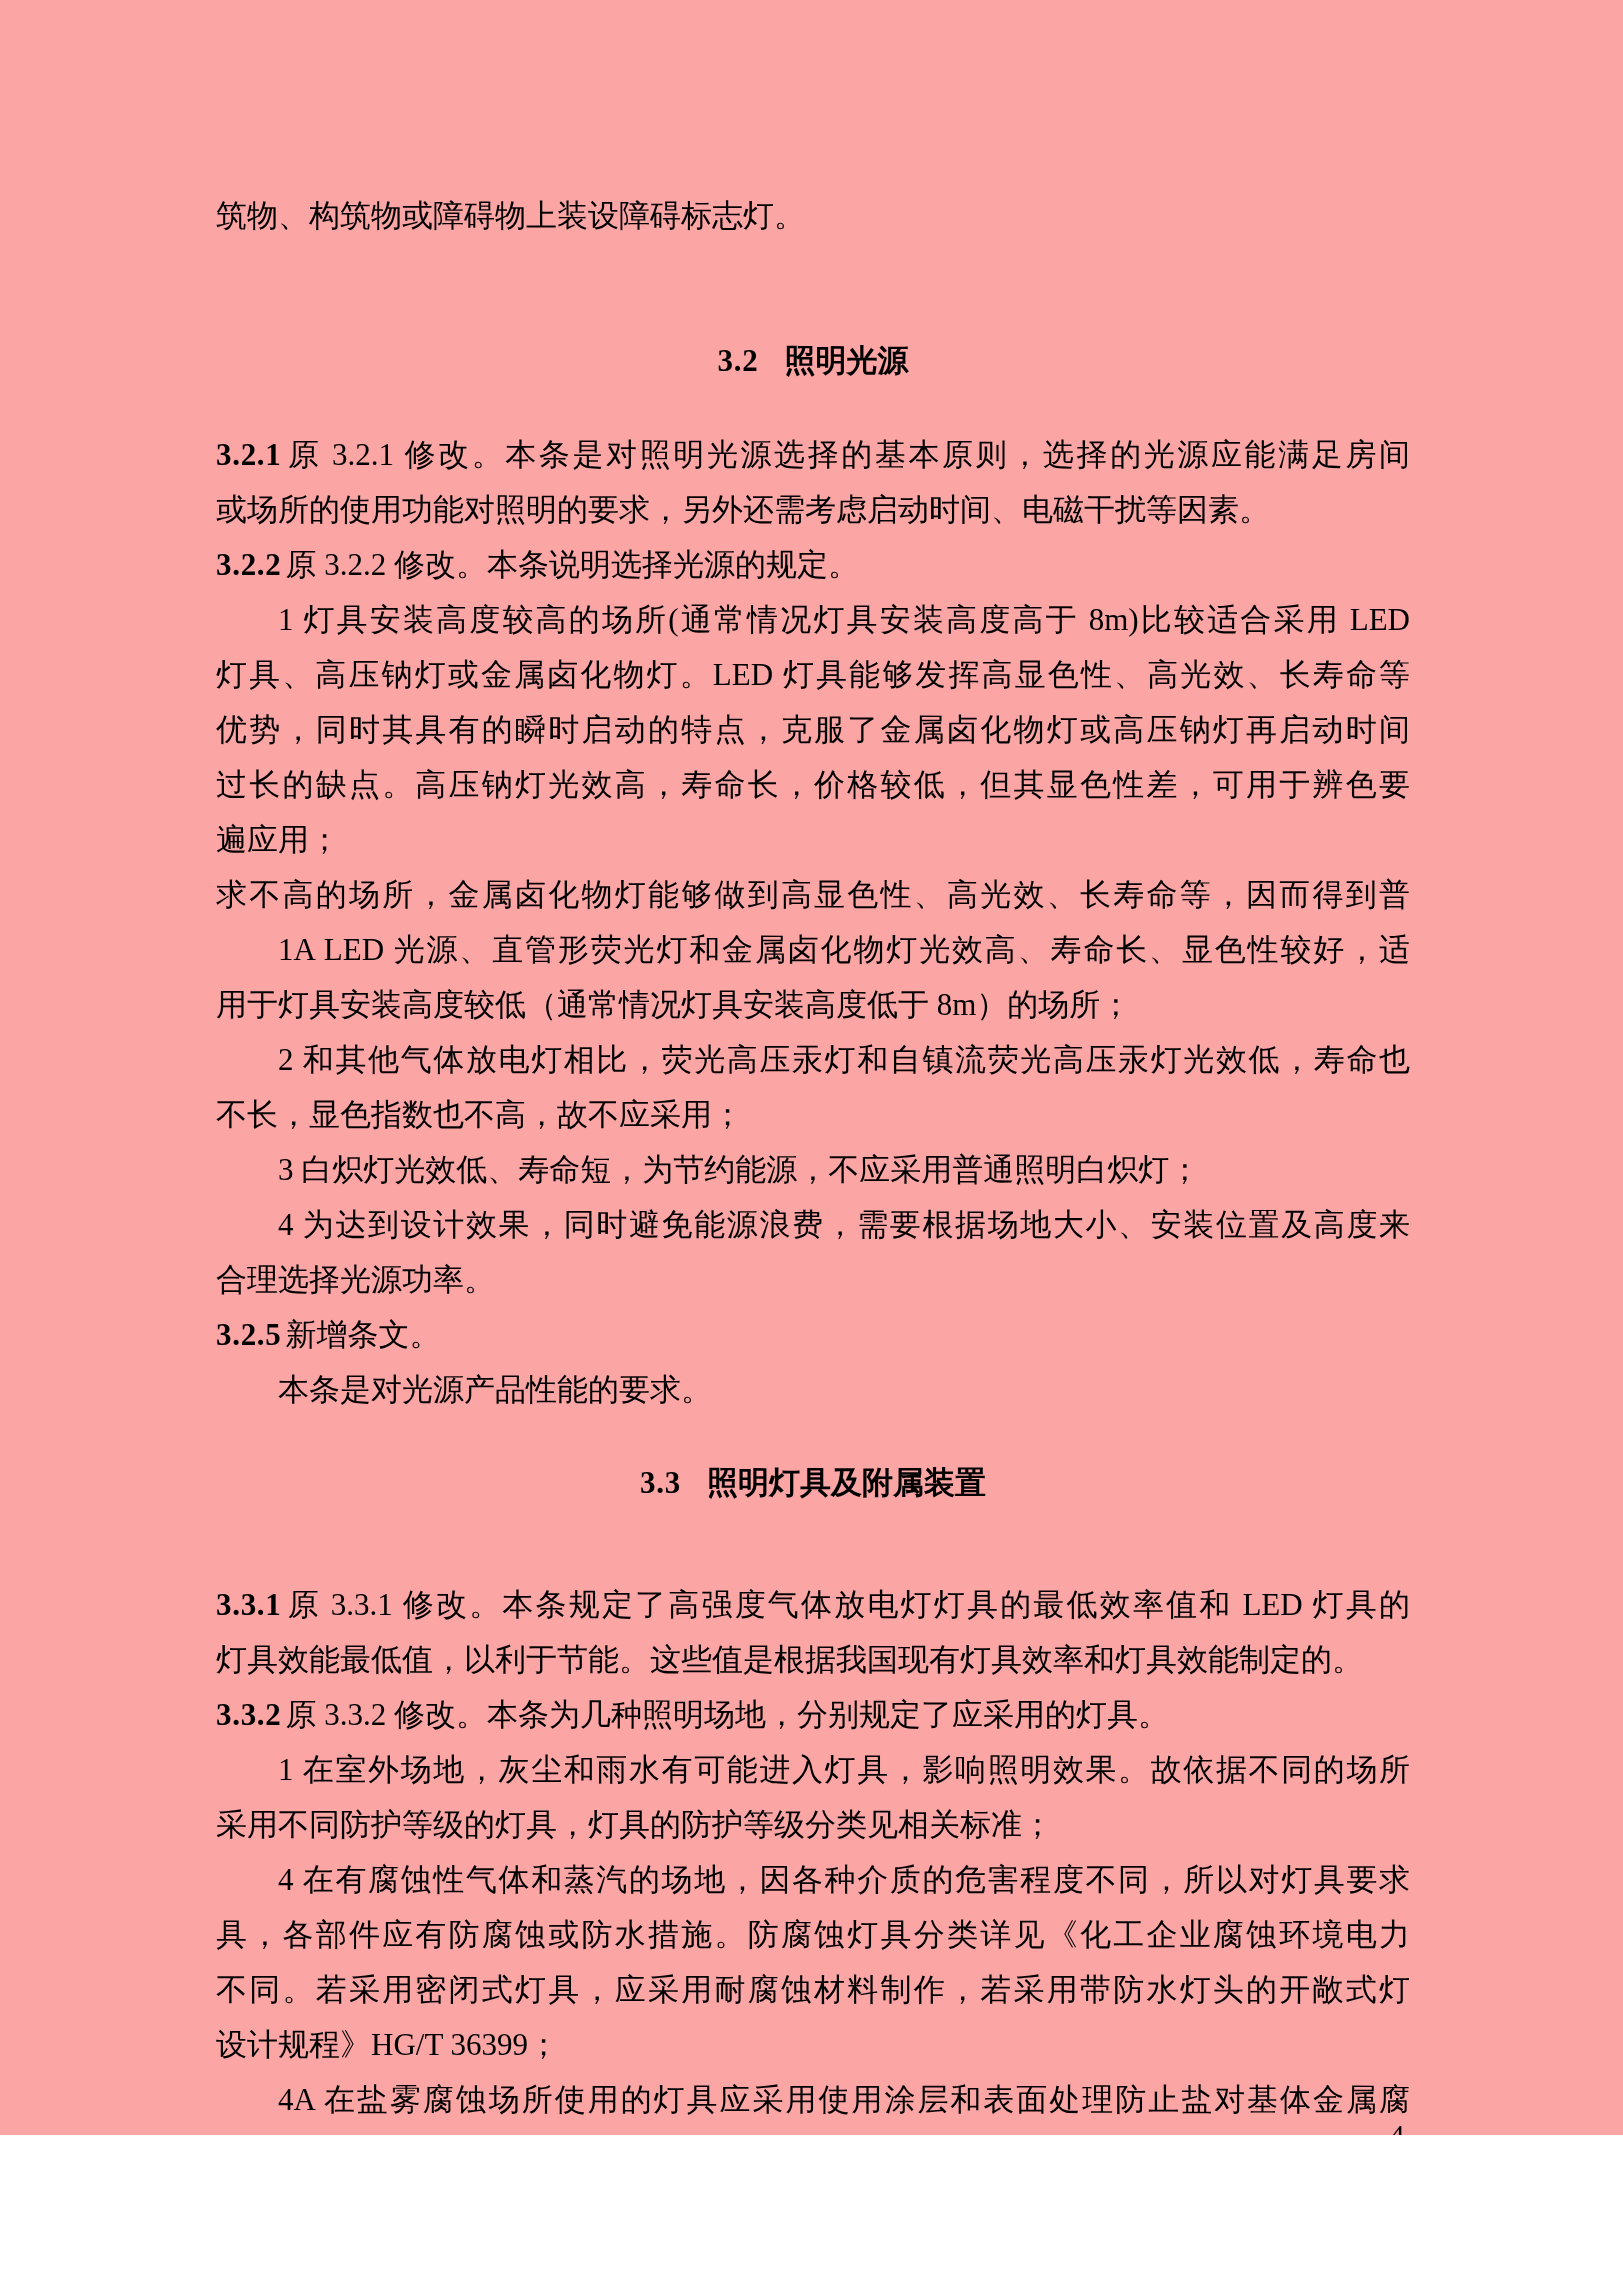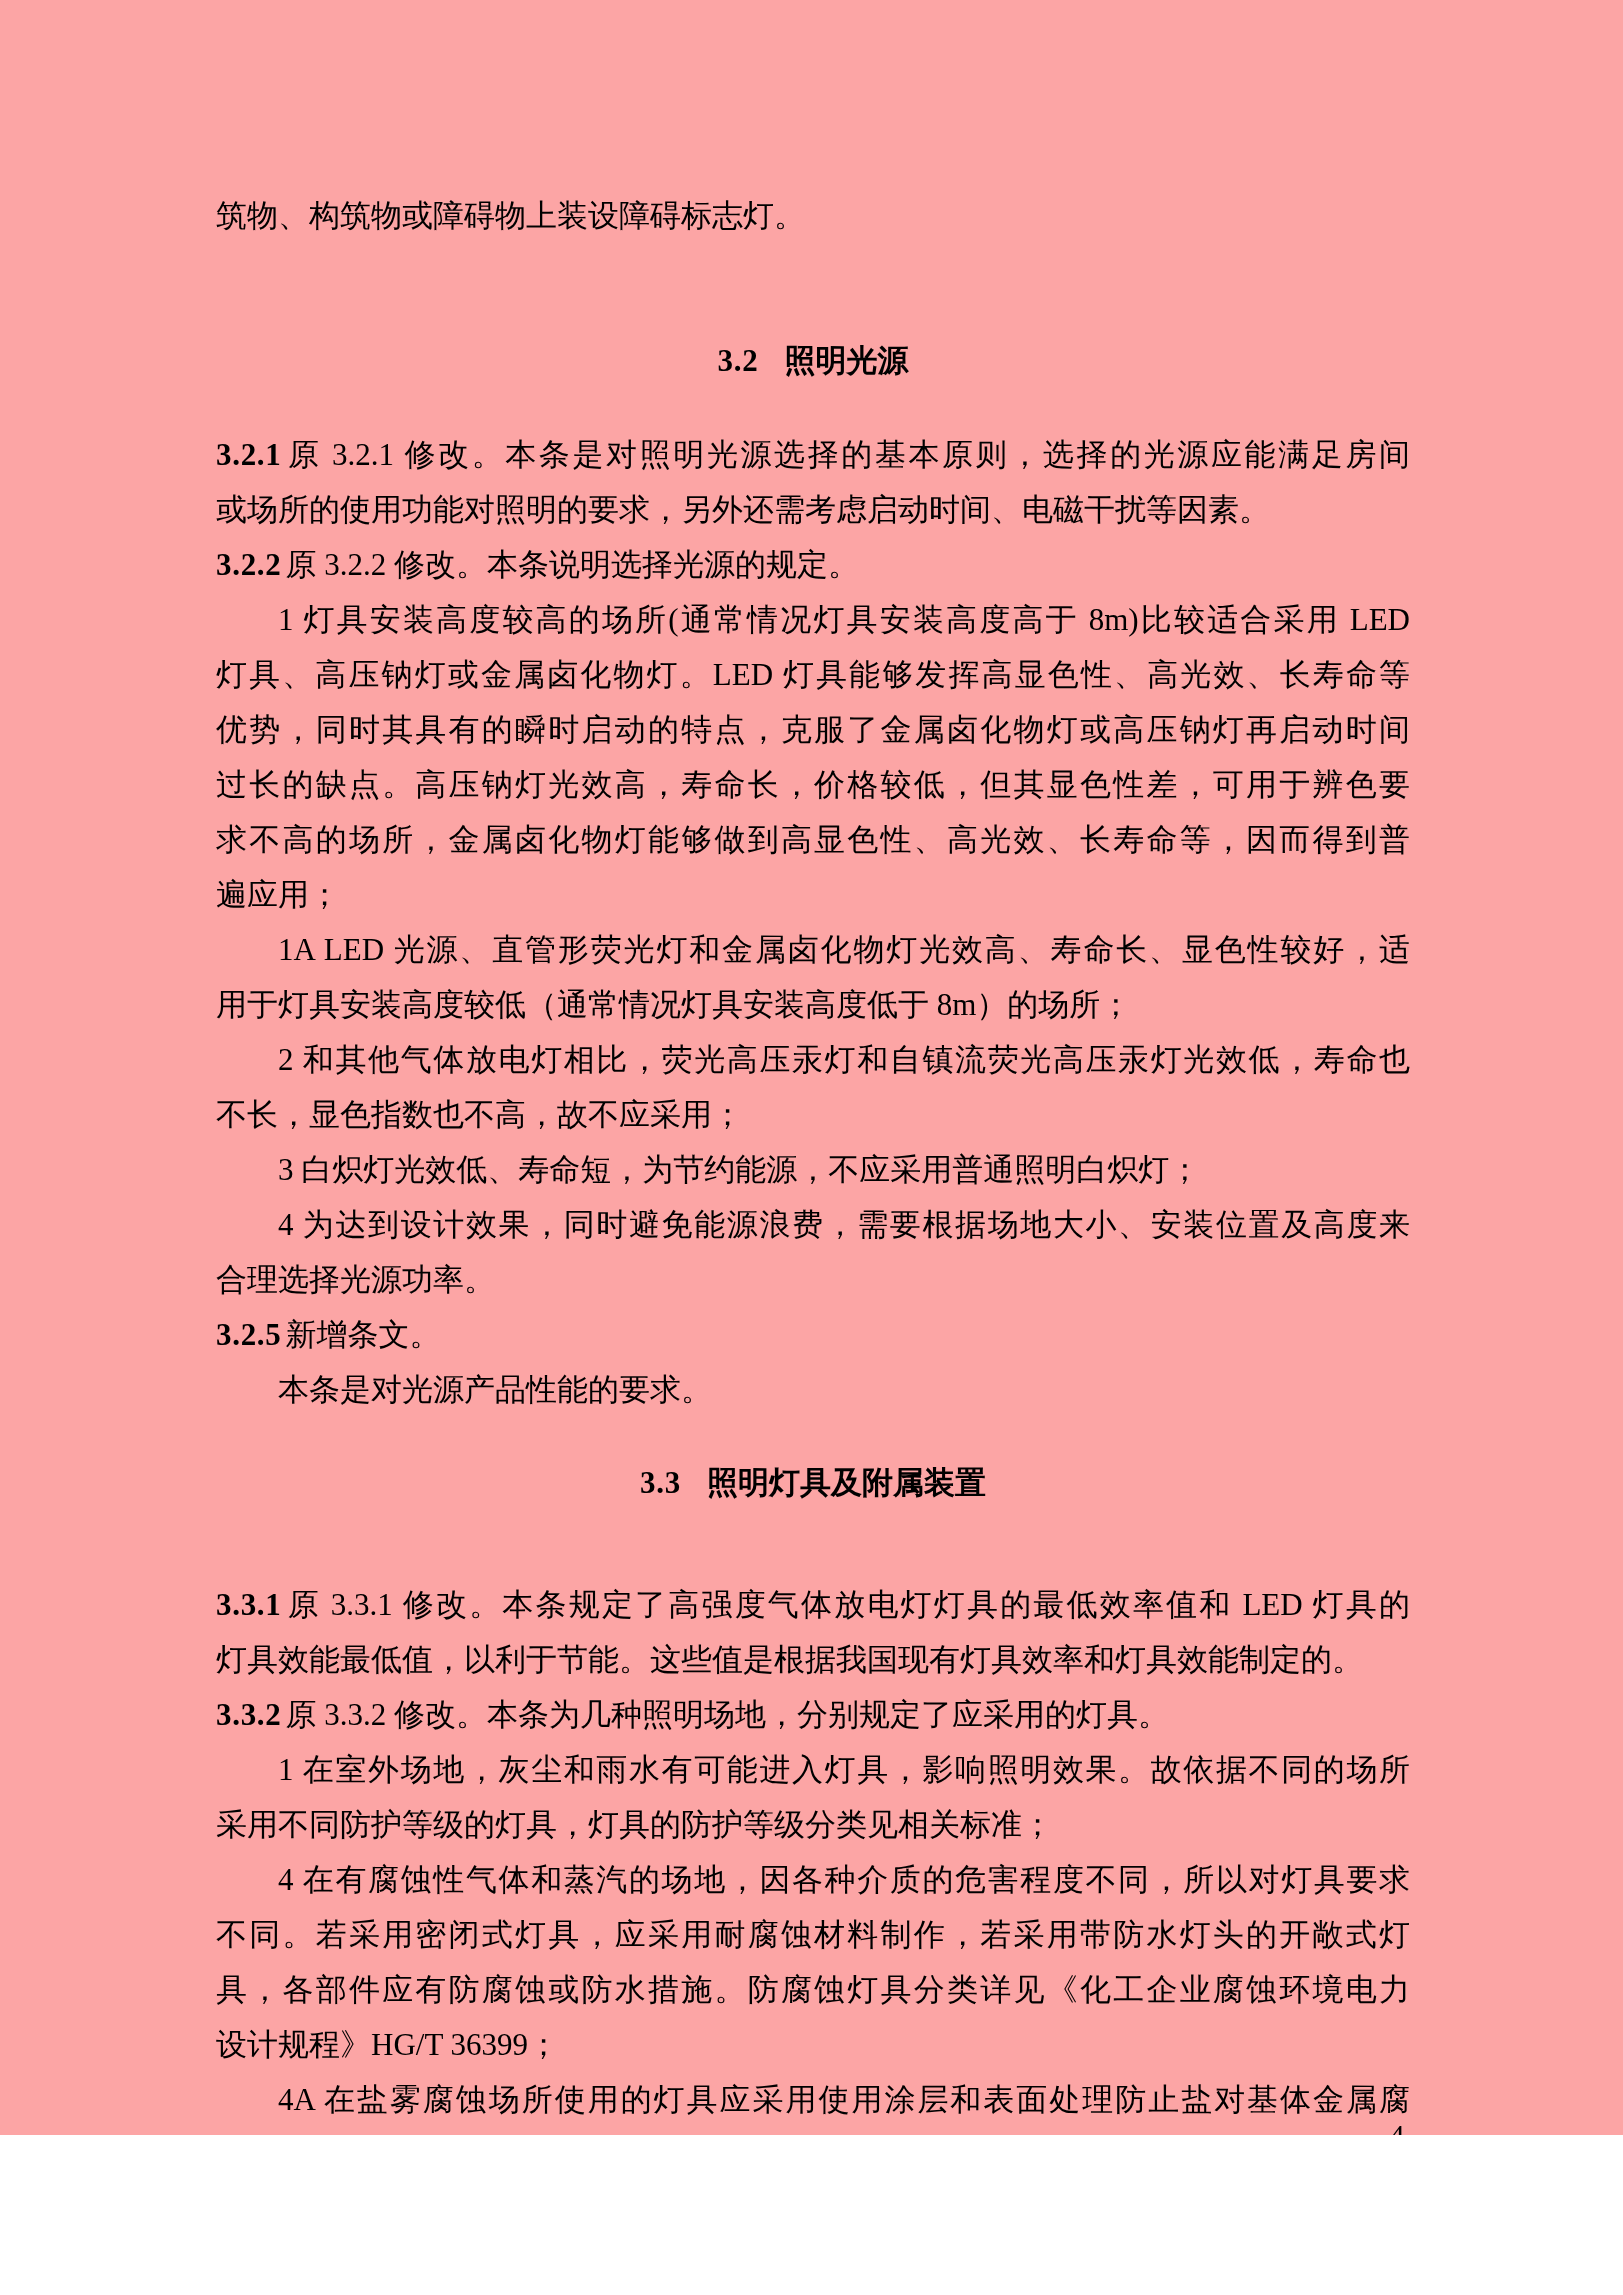--- a/index.html
+++ b/index.html
@@ -86,22 +86,22 @@
 
     <div class="line j"><span class="bnum">3.2.1</span><span>原 3.2.1 修改。本条是对照明光源选择的基本原则，选择的光源应能满足房间</span></div>
     <div class="line">或场所的使用功能对照明的要求，另外还需考虑启动时间、电磁干扰等因素。</div>
 
     <div class="line"><span class="bnum">3.2.2</span><span>原 3.2.2 修改。本条说明选择光源的规定。</span></div>
 
     <div class="line j ind">1 灯具安装高度较高的场所(通常情况灯具安装高度高于 8m)比较适合采用 LED</div>
     <div class="line j">灯具、高压钠灯或金属卤化物灯。LED 灯具能够发挥高显色性、高光效、长寿命等</div>
     <div class="line j">优势，同时其具有的瞬时启动的特点，克服了金属卤化物灯或高压钠灯再启动时间</div>
     <div class="line j">过长的缺点。高压钠灯光效高，寿命长，价格较低，但其显色性差，可用于辨色要</div>
+    <div class="line">遍应用；</div>
     <div class="line j">求不高的场所，金属卤化物灯能够做到高显色性、高光效、长寿命等，因而得到普</div>
-    <div class="line">遍应用；</div>
 
     <div class="line j ind">1A LED 光源、直管形荧光灯和金属卤化物灯光效高、寿命长、显色性较好，适</div>
     <div class="line">用于灯具安装高度较低（通常情况灯具安装高度低于 8m）的场所；</div>
 
     <div class="line j ind">2 和其他气体放电灯相比，荧光高压汞灯和自镇流荧光高压汞灯光效低，寿命也</div>
     <div class="line">不长，显色指数也不高，故不应采用；</div>
 
     <div class="line ind">3 白炽灯光效低、寿命短，为节约能源，不应采用普通照明白炽灯；</div>
 
     <div class="line j ind">4 为达到设计效果，同时避免能源浪费，需要根据场地大小、安装位置及高度来</div>
@@ -118,22 +118,22 @@
 
     <div class="line j"><span class="bnum">3.3.1</span><span>原 3.3.1 修改。本条规定了高强度气体放电灯灯具的最低效率值和 LED 灯具的</span></div>
     <div class="line">灯具效能最低值，以利于节能。这些值是根据我国现有灯具效率和灯具效能制定的。</div>
 
     <div class="line"><span class="bnum">3.3.2</span><span>原 3.3.2 修改。本条为几种照明场地，分别规定了应采用的灯具。</span></div>
 
     <div class="line j ind">1 在室外场地，灰尘和雨水有可能进入灯具，影响照明效果。故依据不同的场所</div>
     <div class="line">采用不同防护等级的灯具，灯具的防护等级分类见相关标准；</div>
 
     <div class="line j ind">4 在有腐蚀性气体和蒸汽的场地，因各种介质的危害程度不同，所以对灯具要求</div>
+    <div class="line j">具，各部件应有防腐蚀或防水措施。防腐蚀灯具分类详见《化工企业腐蚀环境电力</div>
     <div class="line j">不同。若采用密闭式灯具，应采用耐腐蚀材料制作，若采用带防水灯头的开敞式灯</div>
-    <div class="line j">具，各部件应有防腐蚀或防水措施。防腐蚀灯具分类详见《化工企业腐蚀环境电力</div>
     <div class="line">设计规程》HG/T 36399；</div>
 
     <div class="line j ind">4A 在盐雾腐蚀场所使用的灯具应采用使用涂层和表面处理防止盐对基体金属腐</div>
 
   </div>
 
   <div class="pagenum">4</div>
 </div>
 
 

